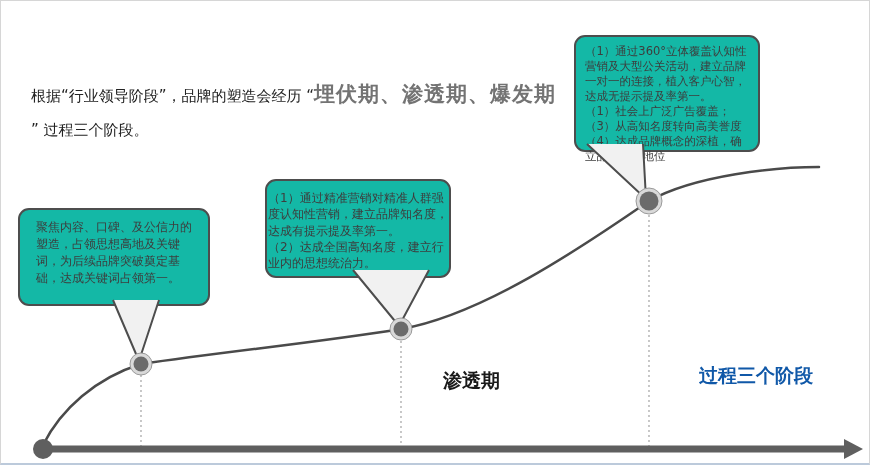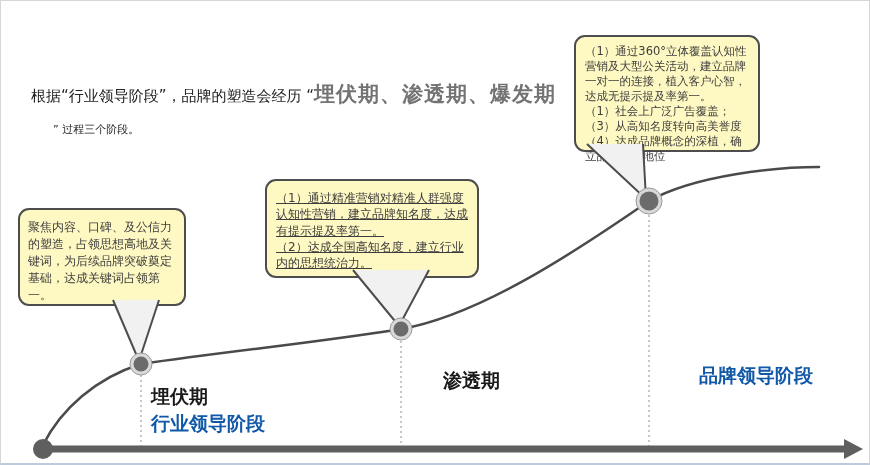--- a/index.html
+++ b/index.html
@@ -14,31 +14,31 @@
   }
   svg{position:absolute;left:0;top:0;}
   #bg-layer{z-index:1;}
   #fg-layer{z-index:3;pointer-events:none;}
 
   .title{
     position:absolute;left:30px;top:78px;width:640px;z-index:2;
     color:#222;
   }
   .title .line1{font-size:15px;line-height:30px;}
-  .title .line2{font-size:11px;line-height:30px;margin-top:4px;margin-left:22px;}
+  .title .line2{font-size:15px;line-height:30px;margin-top:4px;}
   .title .hl{font-size:21px;font-weight:bold;color:#737373;letter-spacing:1px;}
 
   .bubble{
     position:absolute;z-index:2;box-sizing:border-box;
-    background:#fef9c3;border:2px solid #4d4d4d;border-radius:11px;
+    background:#14b8a6;border:2px solid #4d4d4d;border-radius:11px;
     color:#3d3d3d;
   }
   .bubble .bline{margin:0;}
-  #bubble-1{left:17px;top:207px;width:168px;height:98px;padding:9px 8px;font-size:12px;line-height:1.42;}
-  #bubble-2{left:264px;top:178px;width:214px;height:99px;padding:9px 9px;font-size:12px;line-height:1.36;text-decoration:underline;}
+  #bubble-1{left:17px;top:207px;width:192px;height:98px;padding:9px 16px;font-size:12px;line-height:1.42;}
+  #bubble-2{left:264px;top:178px;width:186px;height:99px;padding:9px 1px;font-size:12px;line-height:1.36;}
   #bubble-3{left:573px;top:34px;width:186px;height:117px;padding:7px 9px;font-size:11.5px;line-height:1.3;}
 
   .stage{position:absolute;z-index:2;font-weight:bold;font-size:19px;line-height:1.4;white-space:nowrap;}
   .stage .stage-name{color:#1a1a1a;}
   .stage .stage-sub{color:#1058a8;}
   #stage-1{left:150px;top:382px;}
   #stage-2{left:442px;top:366px;}
   #stage-3{left:698px;top:361px;}
 </style>
 </head>
@@ -73,29 +73,25 @@
     <p class="bline">（2）达成全国高知名度，建立行业内的思想统治力。</p>
   </div>
 
   <div class="bubble" id="bubble-3">
     <p class="bline">（1）通过360°立体覆盖认知性营销及大型公关活动，建立品牌一对一的连接，植入客户心智，达成无提示提及率第一。</p>
     <p class="bline">（1）社会上广泛广告覆盖；</p>
     <p class="bline">（3）从高知名度转向高美誉度</p>
     <p class="bline">（4）达成品牌概念的深植，确立品牌领导地位</p>
   </div>
 
-  <div class="stage" id="stage-1">
-    <div class="stage-name">埋伏期</div>
-    <div class="stage-sub">行业领导阶段</div>
-  </div>
   <div class="stage" id="stage-2">
     <div class="stage-name">渗透期</div>
   </div>
   <div class="stage" id="stage-3">
-    <div class="stage-sub">品牌领导阶段</div>
+    <div class="stage-sub">过程三个阶段</div>
   </div>
 
   <svg id="fg-layer" width="868" height="462" viewBox="0 0 868 462">
 
     <path d="M 112 299 L 138 360 L 158 299" fill="#f1f1f1" stroke="#4d4d4d" stroke-width="2" stroke-linejoin="round"></path>
     <path d="M 352 269 L 398 325 L 428 269" fill="#f1f1f1" stroke="#4d4d4d" stroke-width="2" stroke-linejoin="round"></path>
     <path d="M 586 143 L 645 198 L 642 143" fill="#f1f1f1" stroke="#4d4d4d" stroke-width="2" stroke-linejoin="round"></path>
 
     <g>
       <circle cx="140" cy="363" r="11" fill="#d9d9d9" stroke="#9a9a9a" stroke-width="1"></circle>

